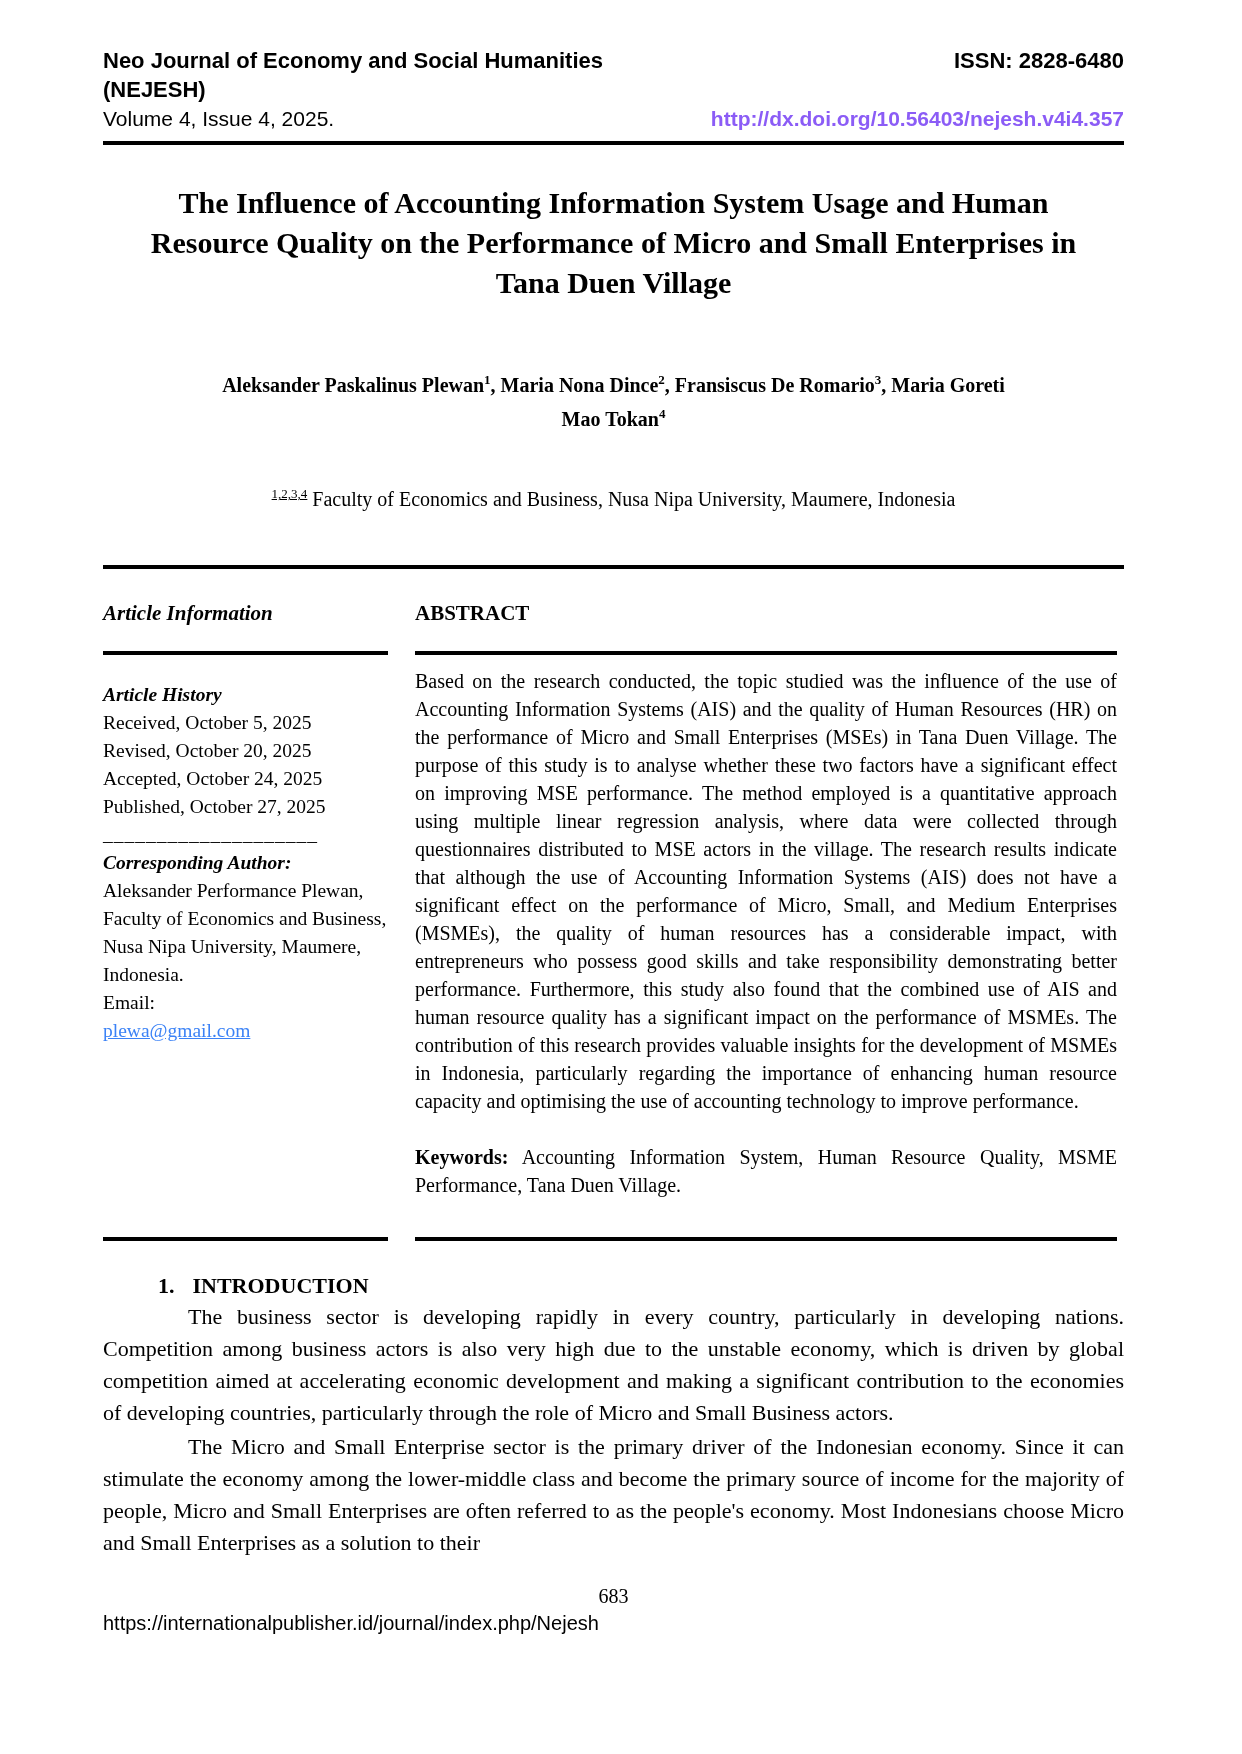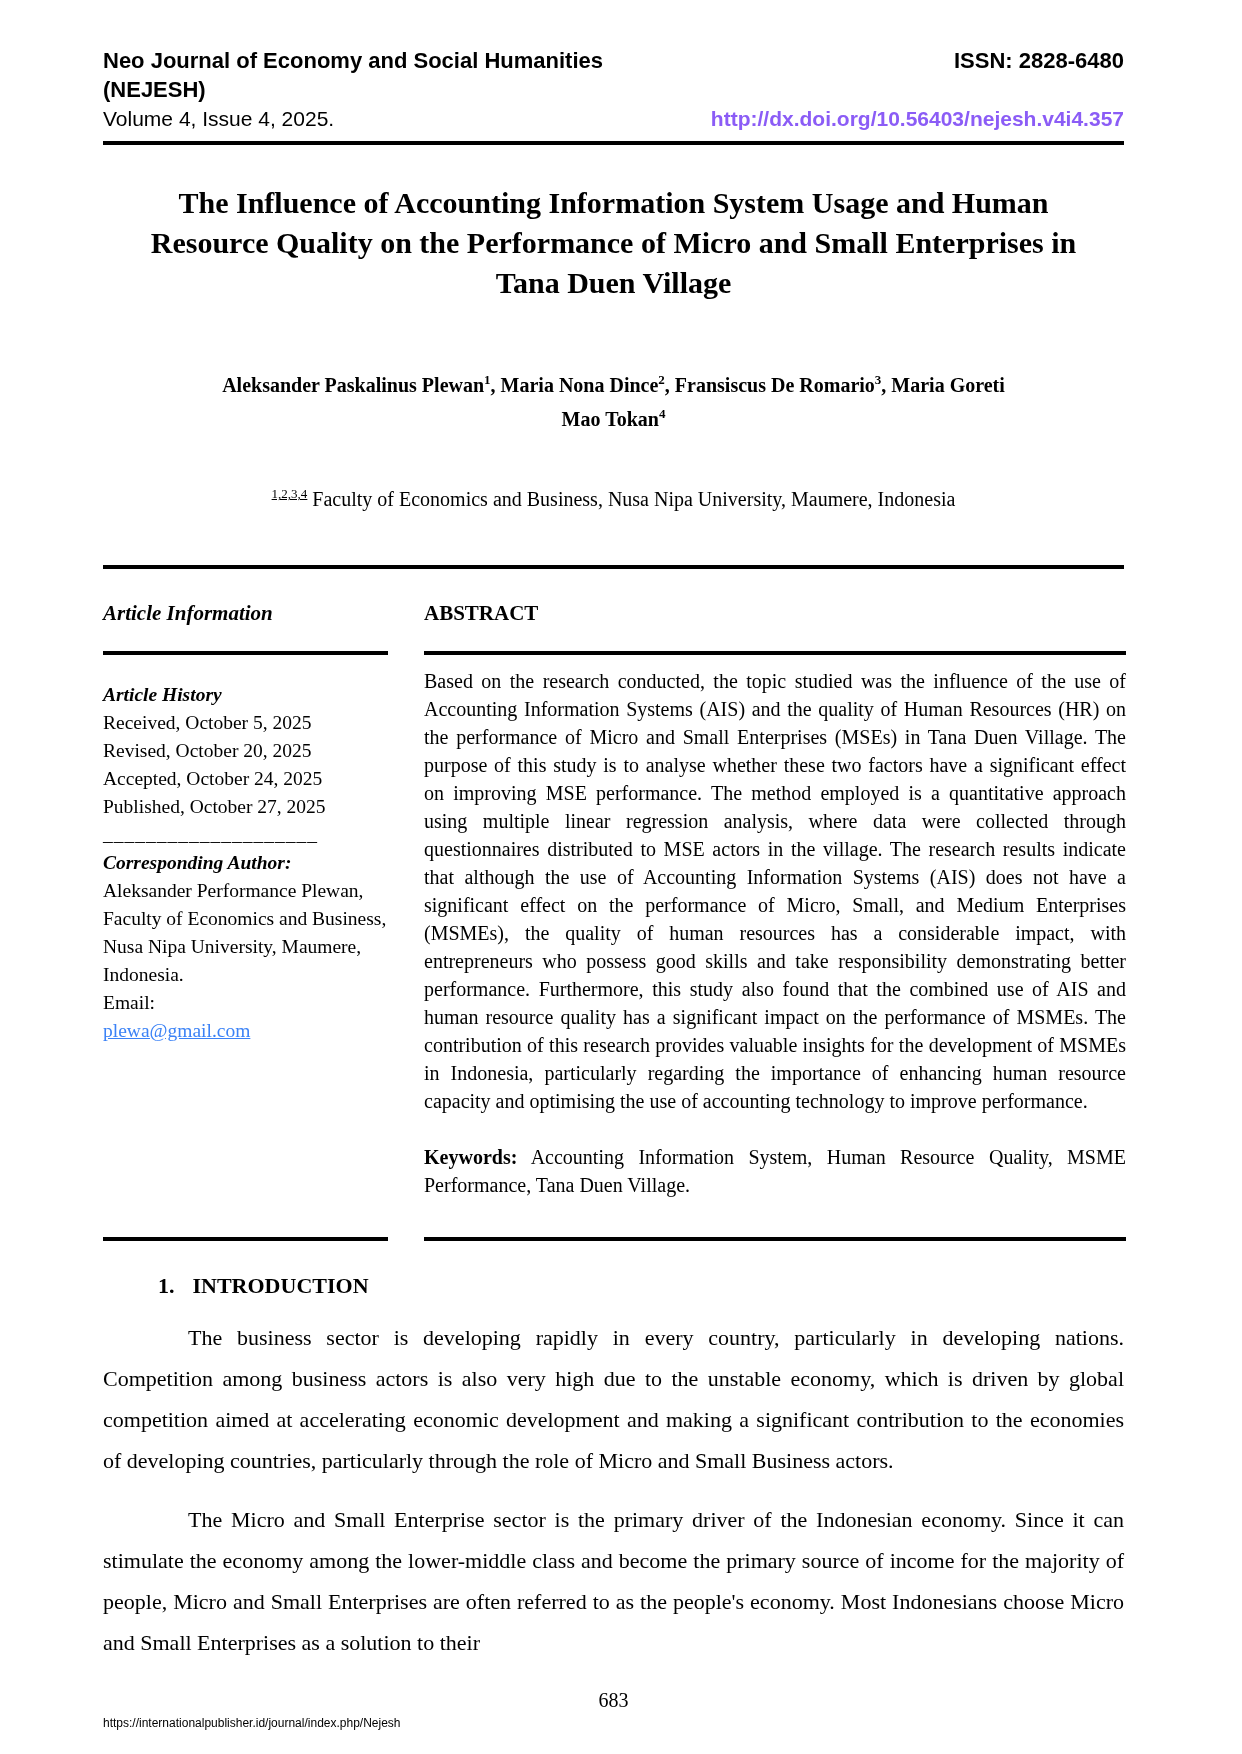--- a/index.html
+++ b/index.html
@@ -29,21 +29,21 @@
   .authors {
     margin: 62px auto 0 auto; max-width: 800px;
     text-align: center; font-weight: bold; font-size: 20px; line-height: 30px;
   }
   .authors sup { font-size: 13px; }
   .affil { margin-top: 52px; text-align: center; font-size: 20px; }
   .affil sup { font-size: 13px; text-decoration: underline; }
   .rule-mid { margin-top: 54px; }
 
   
-  .cols { display: grid; grid-template-columns: 285px 702px; column-gap: 36px; }
+  .cols { display: grid; grid-template-columns: 285px 702px; column-gap: 27px; }
   .col { border-bottom: 4px solid #000; }
   .col-head {
     padding-top: 30px; padding-bottom: 24px;
     border-bottom: 4px solid #000;
     font-size: 21px; font-weight: bold;
   }
   .col-head.info { font-style: italic; }
   .leftcol { font-size: 19.5px; line-height: 28px; }
   .leftcol .block { margin-top: 26px; }
   .bold-italic { font-weight: bold; font-style: italic; }
@@ -52,27 +52,27 @@
   .rightcol { font-size: 20px; line-height: 28px; }
   .abstract-text { margin-top: 12px; text-align: justify; }
   .keywords { margin-top: 28px; text-align: justify; padding-bottom: 38px; }
   .keywords b { font-weight: bold; }
 
   
   .intro { margin-top: 32px; }
   .intro-head { font-size: 22px; font-weight: bold; padding-left: 55px; }
   .intro-head .num { margin-right: 18px; }
   .intro p {
-    font-size: 22px; line-height: 41px; text-align: justify;
-    text-indent: 85px; margin-top: 18px;
+    font-size: 22px; line-height: 32px; text-align: justify;
+    text-indent: 85px; margin-top: 2px;
   }
 
   
   .pageno { margin-top: 26px; text-align: center; font-size: 20px; }
-  .footer-url { font-family: "Liberation Sans", sans-serif; font-size: 12px; margin-top: 4px; }
+  .footer-url { font-family: "Liberation Sans", sans-serif; font-size: 20px; margin-top: 4px; }
 </style>
 </head>
 <body>
 
 <div class="hdr">
   <div class="hdr-left">
     <div class="journal">Neo Journal of Economy and Social Humanities (NEJESH)</div>
     <div>Volume 4, Issue 4, 2025.</div>
   </div>
   <div class="hdr-right">

